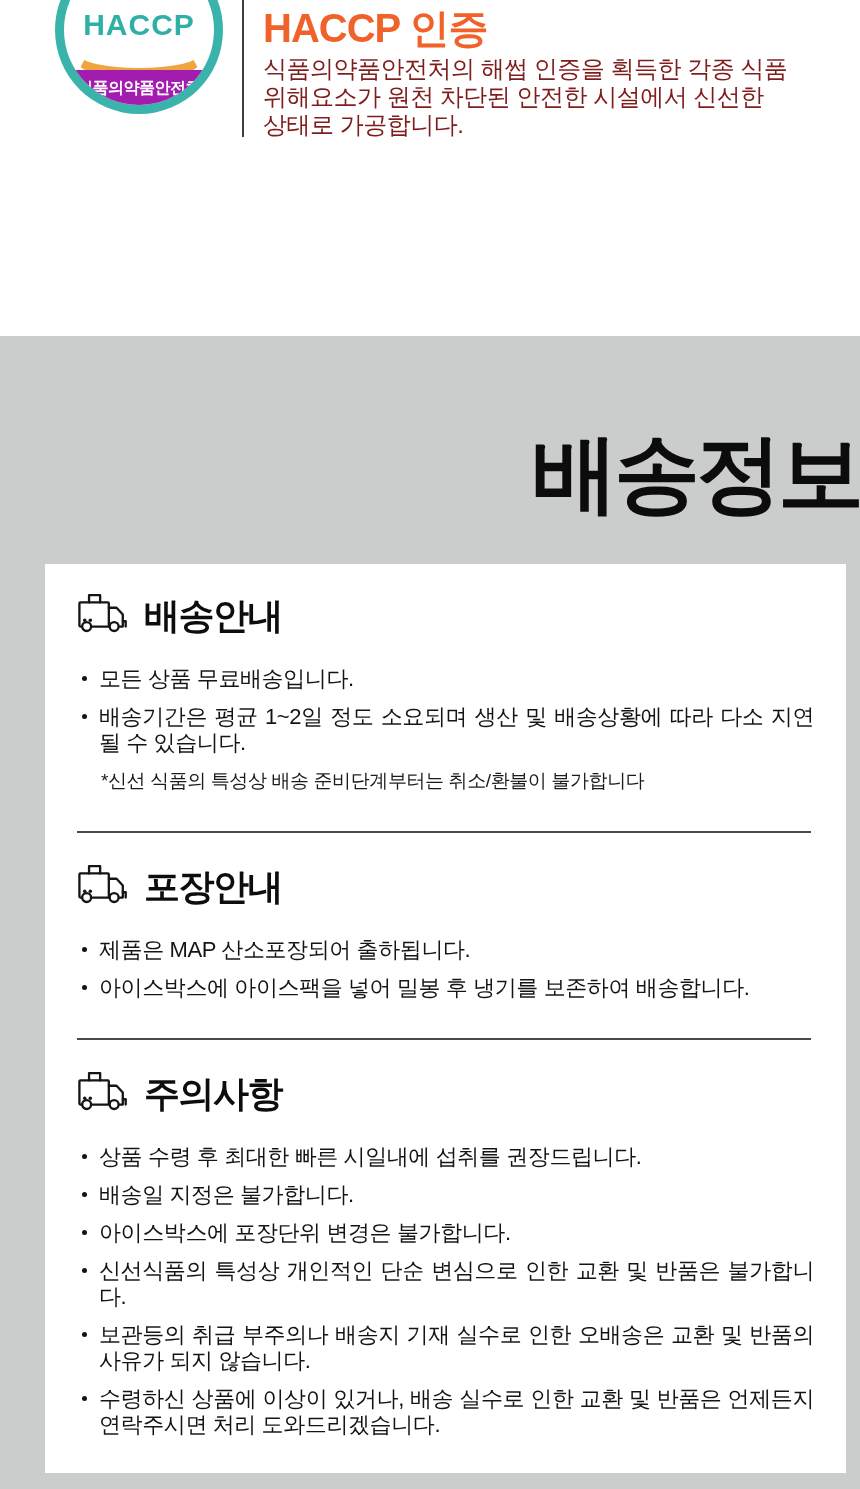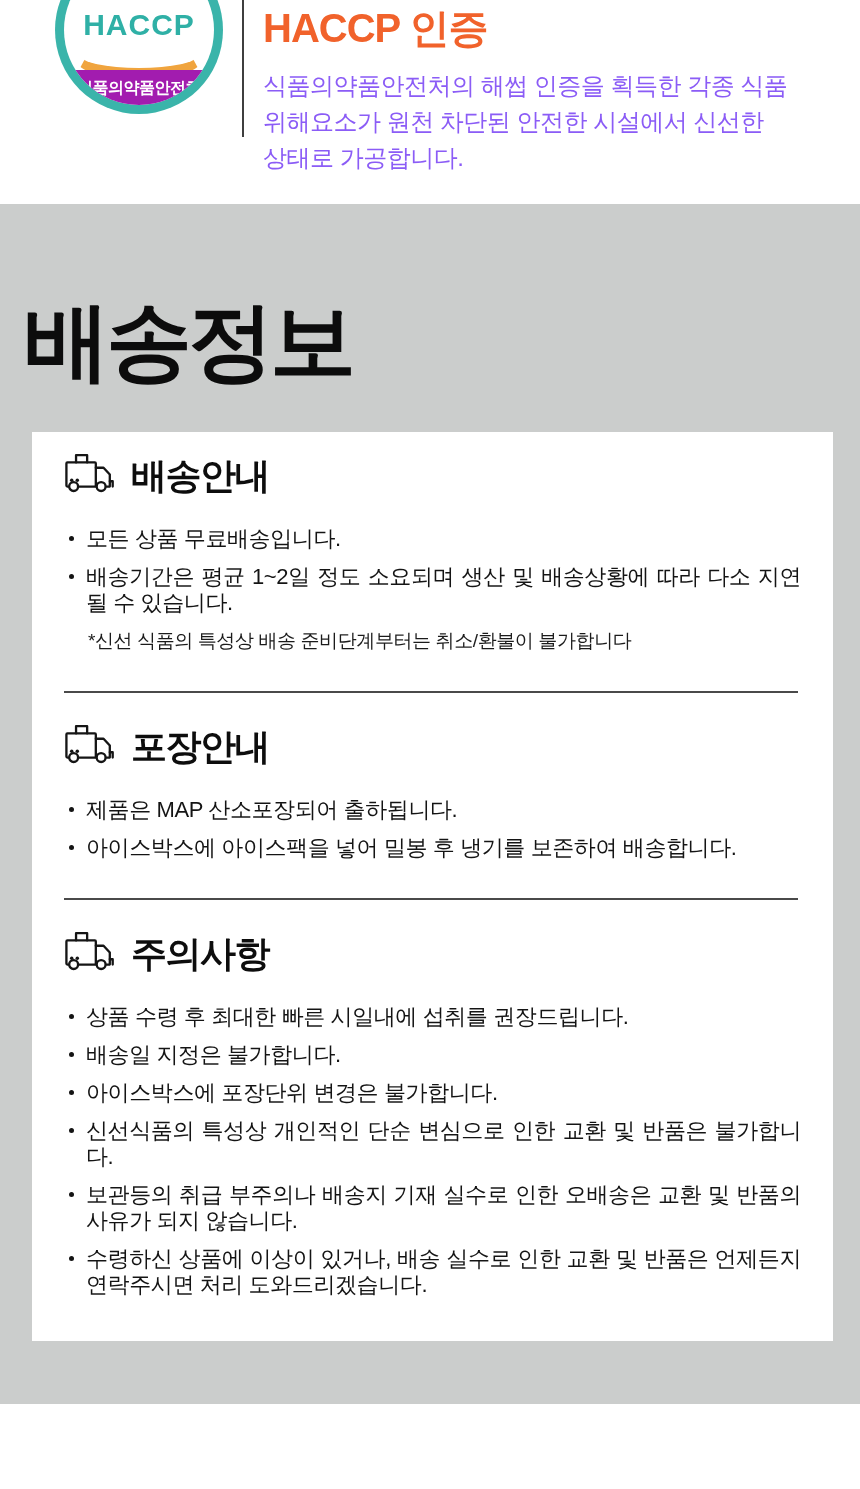--- a/index.html
+++ b/index.html
@@ -8,21 +8,21 @@
     height:1489px;
     background:#ffffff;
     font-family:"Liberation Sans", sans-serif;
     color:#141414;
     overflow:hidden;
     position:relative;
   }
   .page { width:860px; height:1489px; position:relative; overflow:hidden; }
 
   
-  .top-section { position:relative; height:204px; background:#fff; }
+  .top-section { position:relative; height:336px; background:#fff; }
 
   .haccp-badge {
     position:absolute; left:55px; top:-54px;
     width:168px; height:168px; border-radius:50%;
     background:#3ab4aa;
   }
   .badge-inner {
     position:absolute; inset:9px; border-radius:50%;
     background:#fff; overflow:hidden;
   }
@@ -53,40 +53,40 @@
     position:absolute; left:242px; top:0;
     width:2px; height:137px; background:#3f3f3f;
   }
 
   .haccp-info { position:absolute; left:263px; top:6px; width:575px; }
   .haccp-title {
     color:#f1622b; font-size:40px; font-weight:900; letter-spacing:-1px;
     line-height:44px;
   }
   .haccp-desc {
-    margin-top:18px;
-    font-size:24px; line-height:36px; letter-spacing:-0.5px;
-    color:#8b5cf6; white-space:pre-line;
+    margin-top:5px;
+    font-size:24px; line-height:28px; letter-spacing:-0.5px;
+    color:#7f1d1d; white-space:pre-line;
   }
 
   
   .gray-section { height:1200px; background:#cbcdcc; }
   .page-title {
     padding-top:93px;
-    text-align:left;
+    text-align:right;
     font-size:86px; line-height:88px; font-weight:900; letter-spacing:-4px;
     color:#0c0c0c;
     padding-left:24px;
   }
 
   .card {
-    margin:47px 27px 0 32px;
+    margin:47px 27px 0 45px;
     width:801px; height:909px;
     background:#ffffff;
-    padding:19px 32px 0 30px;
+    padding:27px 32px 0 30px;
     overflow:hidden;
   }
 
   .section-head { display:flex; align-items:center; gap:13px; margin-left:2px; }
   .truck-icon { width:54px; height:46px; flex:0 0 auto; }
   .section-heading {
     font-size:36px; font-weight:900; letter-spacing:-1.5px; color:#0d0d0d;
   }
 
   ul.bullets { list-style:none; margin-top:25px; }

